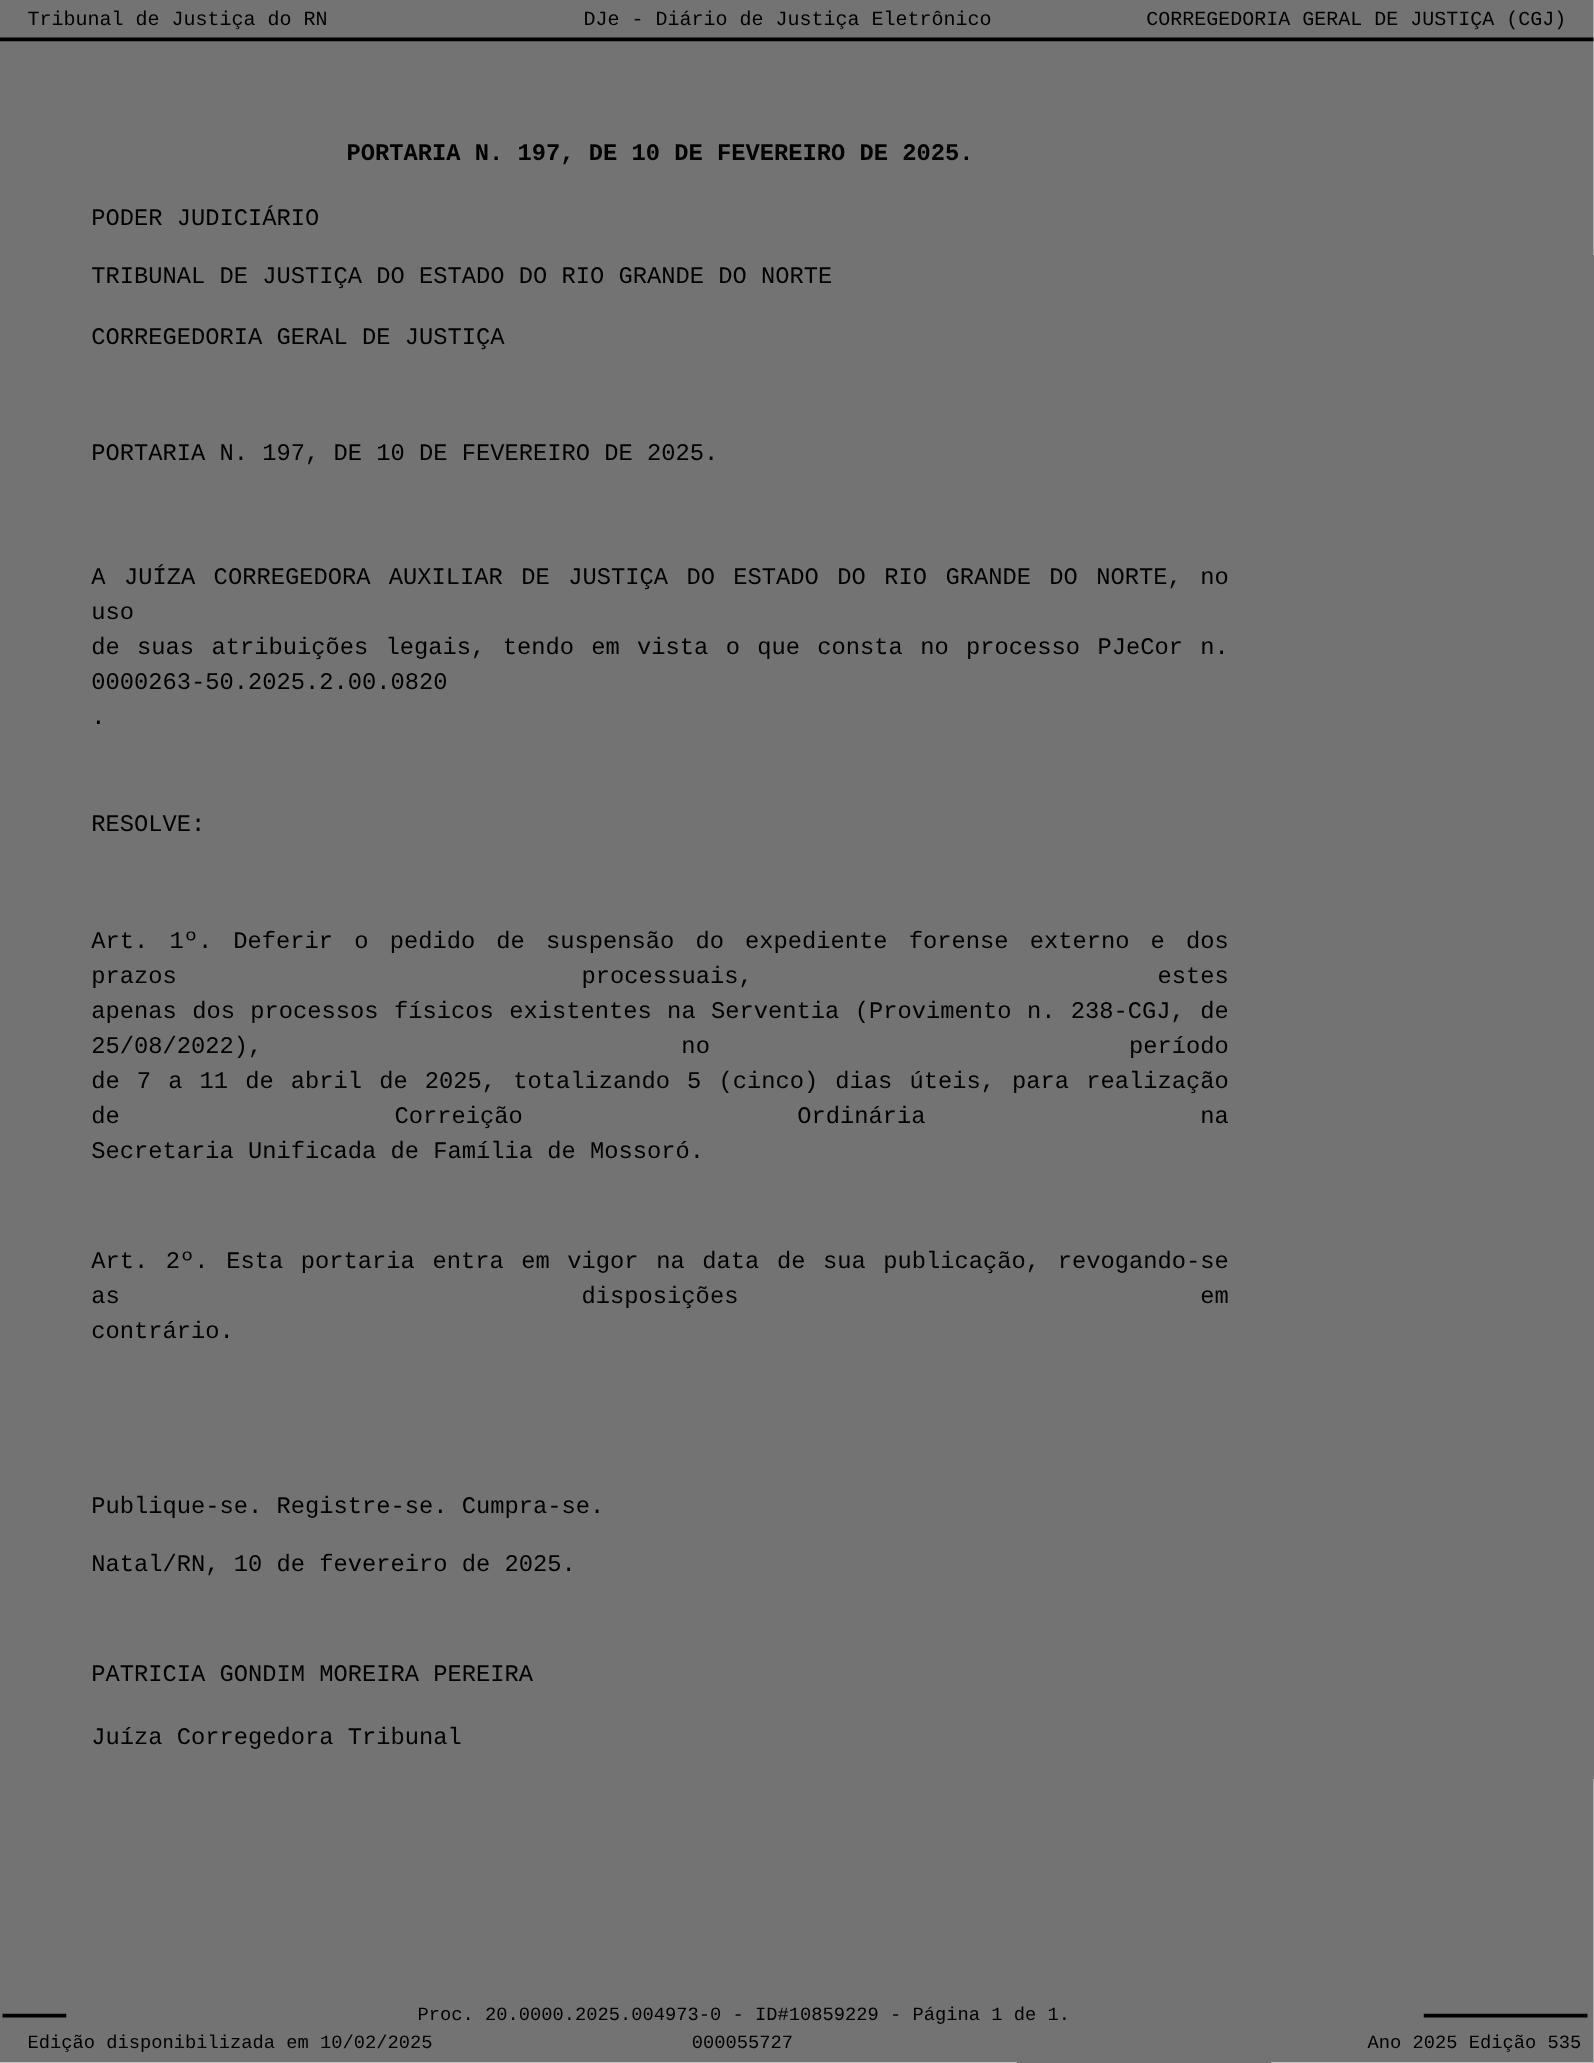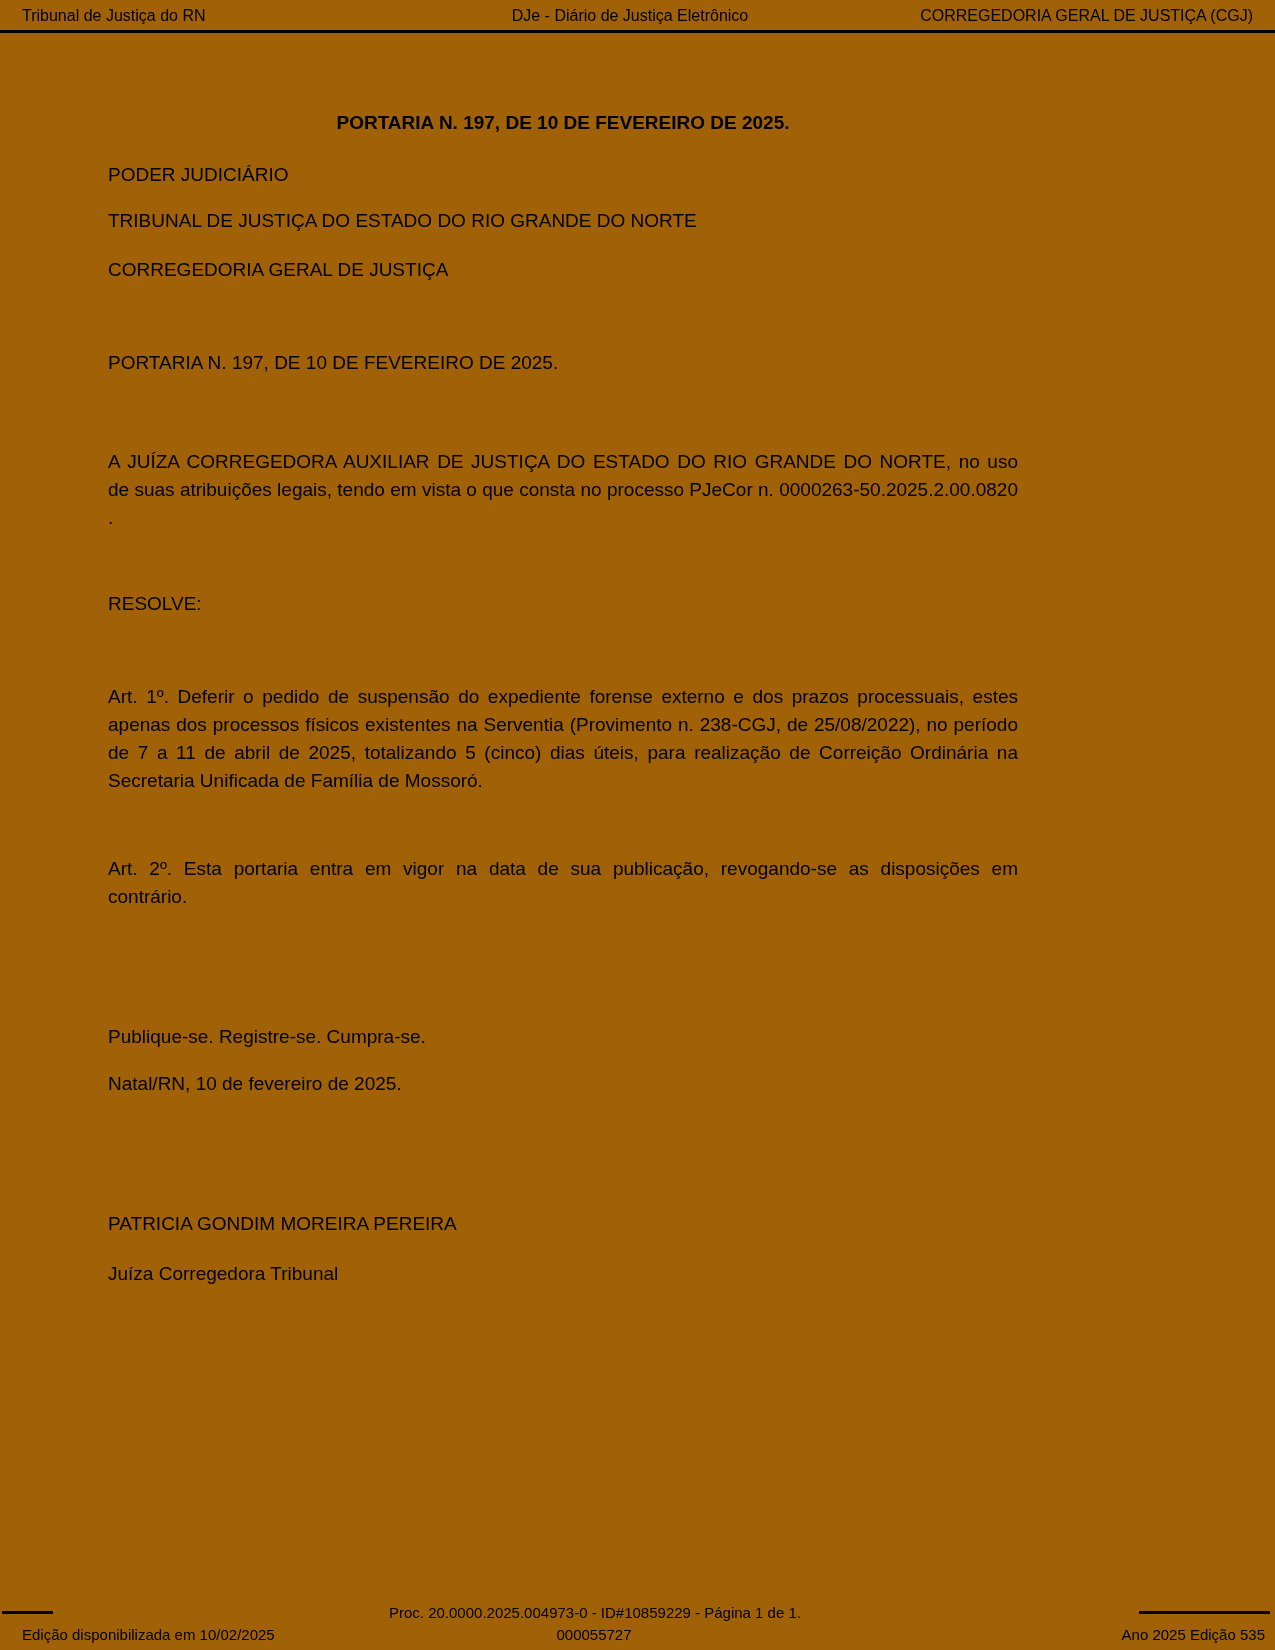--- a/index.html
+++ b/index.html
@@ -1,35 +1,35 @@
 <!DOCTYPE html>
 <html><head>
 <meta charset="utf-8">
 <style>
   html,body{margin:0;padding:0;background:#fff;}
   .page{
     position:relative;
     width:1275px;height:1650px;
-    background:#a16207;color:#000;
-    font-family:Liberation Sans, sans-serif;
+    background:#737373;color:#000;
+    font-family:Liberation Mono, monospace;
     overflow:hidden;
   }
   
   .page-header{
     position:absolute;top:0;left:0;width:1275px;height:30px;
     border-bottom:3px solid #000;
     font-size:16px;line-height:20px;
   }
   .ph-left{position:absolute;left:22px;top:6px;white-space:nowrap;}
   .ph-center{position:absolute;left:0;right:47px;top:6px;text-align:center;white-space:nowrap;padding-left:32px;}
   .ph-right{position:absolute;right:22px;top:6px;white-space:nowrap;}
   
   .doc{
     position:absolute;top:33px;left:0;
-    padding-left:108px;width:910px;
+    padding-left:73px;width:910px;
     font-size:19px;line-height:28px;
   }
   .block{margin:0;}
   .block.center{text-align:center;}
   .block.bold{font-weight:bold;}
   .jline{text-align:justify;text-align-last:justify;}
   .lline{text-align:left;}
   
   .page-footer{position:absolute;left:0;top:0;width:1275px;height:1280px;pointer-events:none;}
   .pf-rule-left{position:absolute;left:2px;top:1611px;width:51px;height:3px;background:#000;}
@@ -83,21 +83,21 @@
       <div class="block" style="margin-top: 60px;">
         <div class="jline">Art. 2º. Esta portaria entra em vigor na data de sua publicação, revogando-se as disposições em</div>
         <div class="lline">contrário.</div>
       </div>
       <div class="block" style="margin-top: 112px;">
         <div class="lline">Publique-se. Registre-se. Cumpra-se.</div>
       </div>
       <div class="block" style="margin-top: 19px;">
         <div class="lline">Natal/RN, 10 de fevereiro de 2025.</div>
       </div>
-      <div class="block" style="margin-top: 112px;">
+      <div class="block" style="margin-top: 60px;">
         <div class="lline">PATRICIA GONDIM MOREIRA PEREIRA</div>
       </div>
       <div class="block" style="margin-top: 22px;">
         <div class="lline">Juíza Corregedora Tribunal</div>
       </div>
     </div>
 
   <div class="page-footer">
     <div class="pf-rule-left"></div>
     <div class="pf-rule-right"></div>

